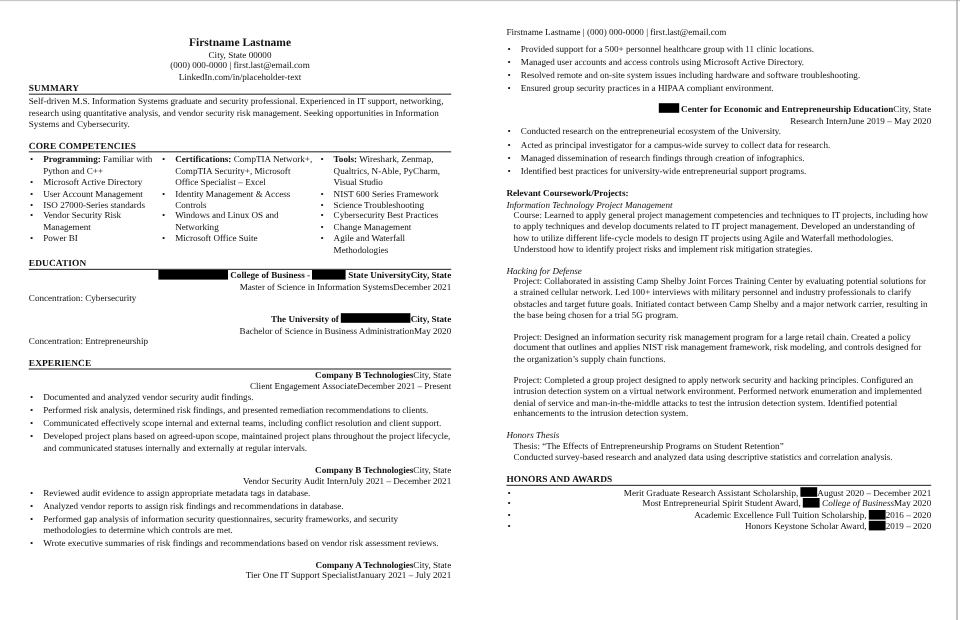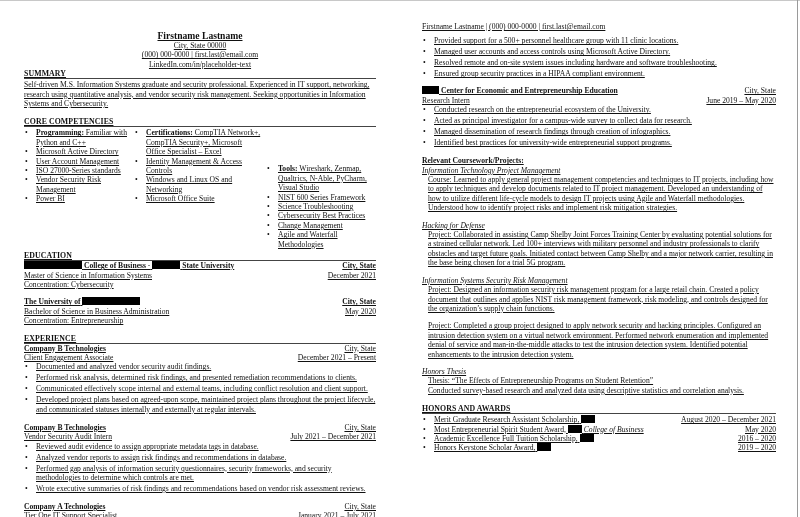--- a/index.html
+++ b/index.html
@@ -3,27 +3,27 @@
 <meta charset="utf-8">
 <style>
   html, body { margin:0; padding:0; }
   body { width:800px; height:517px; overflow:hidden; background:#ffffff; position:relative;
          font-family:"Liberation Serif", serif; color:#111; }
   .topline { position:absolute; left:0; top:0; width:800px; height:1px; background:#c8c8c8; }
   .rightline { position:absolute; left:797px; top:0; width:1px; height:517px; background:#9a9a9a; }
   .page { position:absolute; top:0; height:517px; }
   #page1 { left:24px; width:352px; }
   #page2 { left:422px; width:354px; }
-  .t { font-size:7.6px; line-height:9.4px;text-decoration:underline; }
+  .t { font-size:7.6px; line-height:9.4px; }
   .center { text-align:center; }
   .name { font-weight:bold; font-size:9.6px; line-height:11px; text-align:center; }
   .sec { font-weight:bold; font-size:7.8px; line-height:9px; border-bottom:0.8px solid #444; letter-spacing:0.1px; }
   .b { font-weight:bold; }
   .i { font-style:italic; }
-  .row { display:flex; justify-content:space-between; }
+  .row { display:flex; justify-content:flex-end; }
   ul { margin:0; padding:0; list-style:none; }
   li { position:relative; padding-left:12px; }
   li::before { content:"\2022"; position:absolute; left:1px; top:0; }
   ul.sp li { margin-bottom:1.6px; }
   .cols { display:flex; }
   .cols ul { flex:1; }
   .redact { display:inline-block; background:#000; height:8px; vertical-align:-1px; }
   .ind { padding-left:6px; }
 </style>
 </head>
@@ -52,21 +52,21 @@
       <li>ISO 27000-Series standards</li>
       <li>Vendor Security Risk Management</li>
       <li>Power BI</li>
     </ul>
     <ul style="flex:0 0 128px; margin-right:4px;">
       <li><span class="b">Certifications:</span><span> CompTIA Network+, CompTIA Security+, Microsoft Office Specialist – Excel</span></li>
       <li>Identity Management &amp; Access Controls</li>
       <li>Windows and Linux OS and Networking</li>
       <li>Microsoft Office Suite</li>
     </ul>
-    <ul style="flex:1;margin-top:36px;">
+    <ul style="flex:1;">
       <li><span class="b">Tools:</span><span> Wireshark, Zenmap, Qualtrics, N-Able, PyCharm, Visual Studio</span></li>
       <li>NIST 600 Series Framework</li>
       <li>Science Troubleshooting</li>
       <li>Cybersecurity Best Practices</li>
       <li>Change Management</li>
       <li>Agile and Waterfall Methodologies</li>
     </ul>
   </div>
 
   <div style="height:2px"></div>
@@ -188,21 +188,20 @@
     <div class="i">Information Technology Project Management</div>
     <div class="ind">Course: Learned to apply general project management competencies and techniques to IT projects, including how to apply techniques and develop documents related to IT project management. Developed an understanding of how to utilize different life-cycle models to design IT projects using Agile and Waterfall methodologies. Understood how to identify project risks and implement risk mitigation strategies.</div>
   </div>
   <div style="height:8px"></div>
   <div>
     <div class="i">Hacking for Defense</div>
     <div class="ind">Project: Collaborated in assisting Camp Shelby Joint Forces Training Center by evaluating potential solutions for a strained cellular network. Led 100+ interviews with military personnel and industry professionals to clarify obstacles and target future goals. Initiated contact between Camp Shelby and a major network carrier, resulting in the base being chosen for a trial 5G program.</div>
   </div>
   <div style="height:8px"></div>
   <div>
-    <div class="i">Information Systems Security Risk Management</div>
     <div class="ind">Project: Designed an information security risk management program for a large retail chain. Created a policy document that outlines and applies NIST risk management framework, risk modeling, and controls designed for the organization’s supply chain functions.</div>
   </div>
   <div style="height:8px"></div>
   <div>
     <div class="ind">Project: Completed a group project designed to apply network security and hacking principles. Configured an intrusion detection system on a virtual network environment. Performed network enumeration and implemented denial of service and man-in-the-middle attacks to test the intrusion detection system. Identified potential enhancements to the intrusion detection system.</div>
   </div>
   <div style="height:8px"></div>
   <div>
     <div class="i">Honors Thesis</div>
     <div class="ind">Thesis: “The Effects of Entrepreneurship Programs on Student Retention”</div>

